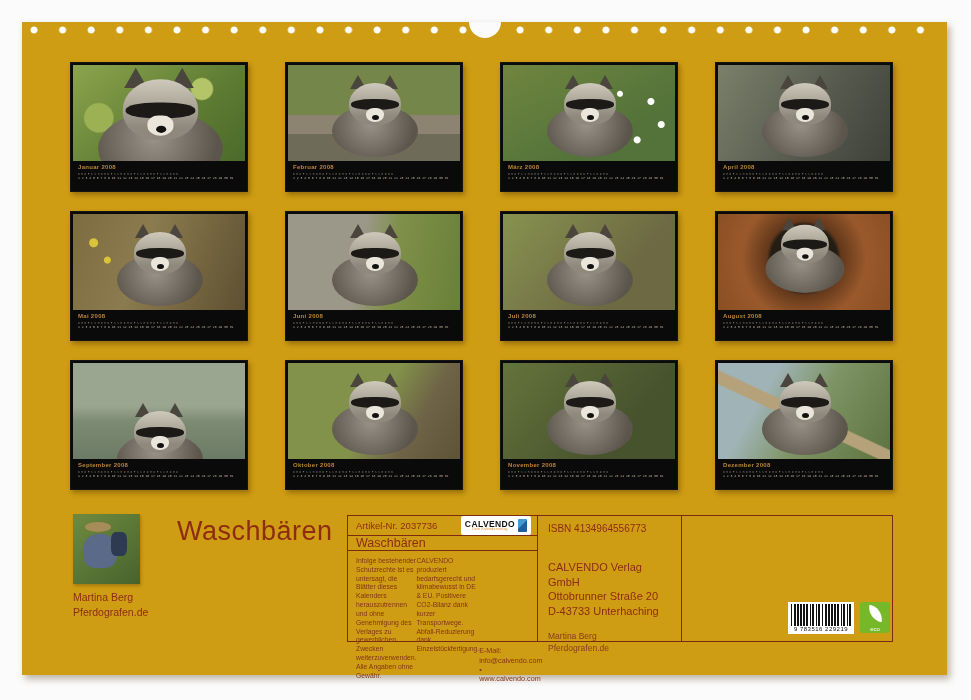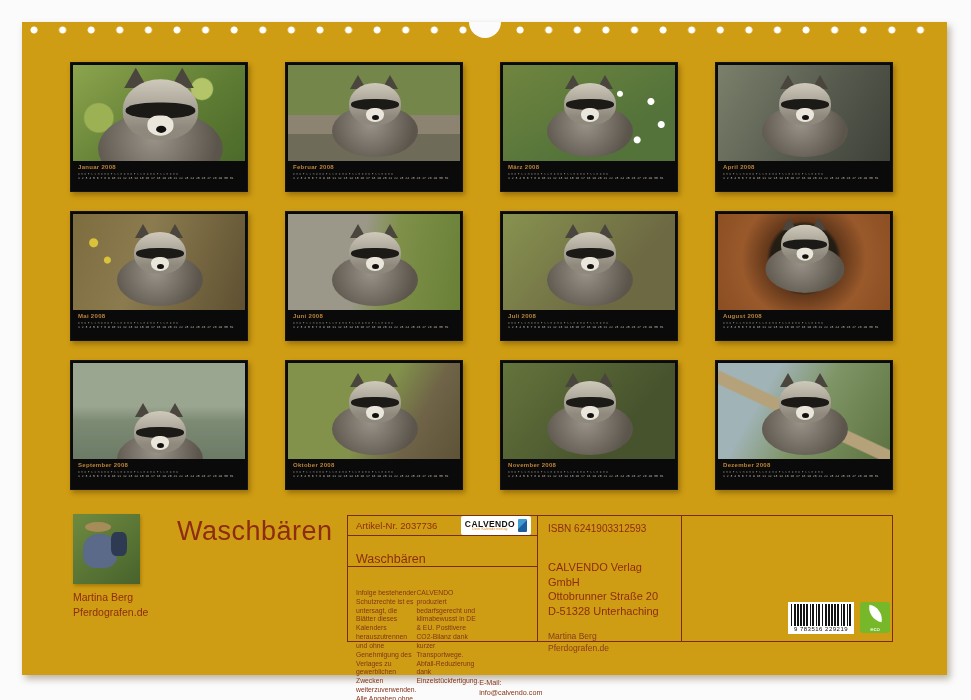--- a/index.html
+++ b/index.html
@@ -94,21 +94,21 @@
   .author-photo .hat{background:#a58c58;}
   .author-photo .jacket{position:absolute;left:10px;top:20px;width:34px;height:34px;border-radius:45% 45% 35% 35%;background:#5a6a88;}
   .author-photo .pack{position:absolute;left:38px;top:18px;width:16px;height:24px;border-radius:30%;background:#2e3a52;}
   .author-lines{position:absolute;left:51px;top:568px;color:#8e2c10;font-size:10.5px;line-height:1.45;}
   .big-title{position:absolute;left:155px;top:494px;color:#8e2c10;font-size:27px;letter-spacing:.5px;}
   .info-box{
     position:absolute;left:325px;top:493px;width:546px;height:127px;
     border:1.5px solid #7b2c10;box-sizing:border-box;display:flex;
     color:#8e2c10;
   }
-  .cell-left{width:190px;border-right:1.5px solid #7b2c10;box-sizing:border-box;display:flex;flex-direction:column;gap:16px;}
+  .cell-left{width:190px;border-right:1.5px solid #7b2c10;box-sizing:border-box;display:flex;flex-direction:column;}
   .row-artikel{height:24px;border-bottom:1.5px solid #7b2c10;display:flex;align-items:center;
     justify-content:space-between;padding:0 6px 0 8px;box-sizing:border-box;}
   .artikel-text{font-size:9.5px;}
   .cal-logo{width:70px;height:19px;background:#fff;border-radius:2px;display:flex;align-items:center;justify-content:center;gap:3px;}
   .cal-logo .wordwrap{display:flex;flex-direction:column;align-items:center;line-height:1;}
   .cal-logo .word{font-size:8.5px;font-weight:bold;color:#111;letter-spacing:.4px;}
   .cal-logo .tag{font-size:3.5px;color:#e58a1a;letter-spacing:.2px;}
   .cal-logo .door{width:9px;height:13px;background:linear-gradient(135deg,#3f9ad1 45%,#1c5f9e 46%);border-radius:1px;}
   .row-title{height:29px;border-bottom:1.5px solid #7b2c10;display:flex;align-items:center;padding:0 8px;font-size:12.5px;}
   .row-legal{flex:1;padding:6px 8px;font-size:6.8px;line-height:1.3;color:#83341a;display:flex;flex-direction:row;}
@@ -383,25 +383,25 @@
         </span>
       </div>
       <div class="row-title">Waschbären</div>
       <div class="row-legal">
         <p>Infolge bestehender Schutzrechte ist es untersagt, die Blätter dieses Kalenders herauszutrennen und ohne Genehmigung des Verlages zu gewerblichen Zwecken weiterzuverwenden. Alle Angaben ohne Gewähr.</p>
         <p>CALVENDO produziert bedarfsgerecht und klimabewusst in DE &amp; EU. Positivere CO2-Bilanz dank kurzer Transportwege. Abfall-Reduzierung dank Einzelstückfertigung.</p>
         <div class="email">E-Mail: info@calvendo.com • www.calvendo.com</div>
       </div>
     </div>
     <div class="cell-mid">
-      <div class="isbn">ISBN 6241903312593</div>
+      <div class="isbn">ISBN 4134964556773</div>
       <div class="publisher">
         <div>CALVENDO Verlag GmbH</div>
         <div>Ottobrunner Straße 20</div>
-        <div>D-51328 Unterhaching</div>
+        <div>D-43733 Unterhaching</div>
       </div>
       <div class="contact">
         <div>Martina Berg</div>
         <div>Pferdografen.de</div>
       </div>
     </div>
     <div class="cell-right">
       <div class="barcode">
         <div class="bars"></div>
         <div class="bc-num">9 783516 229219</div>

